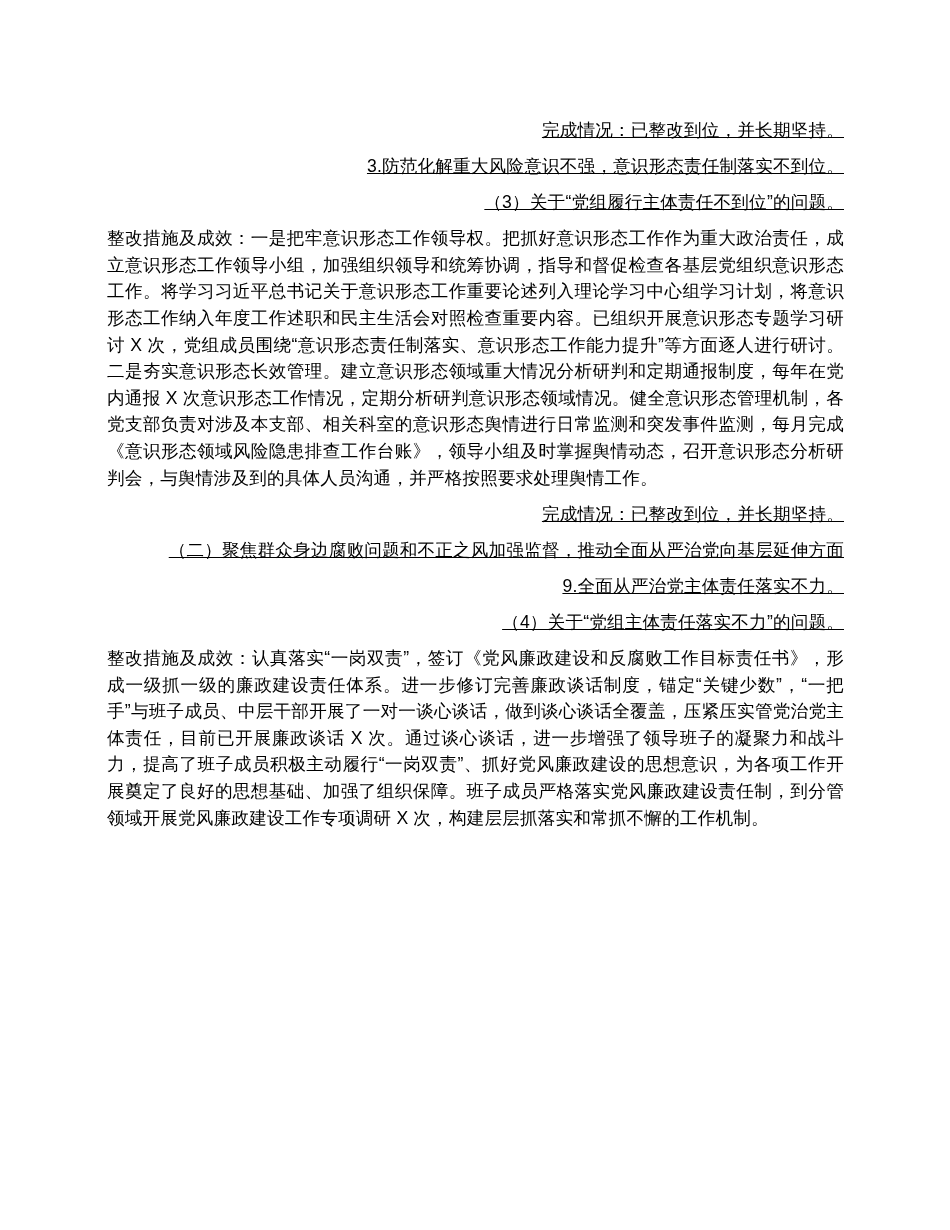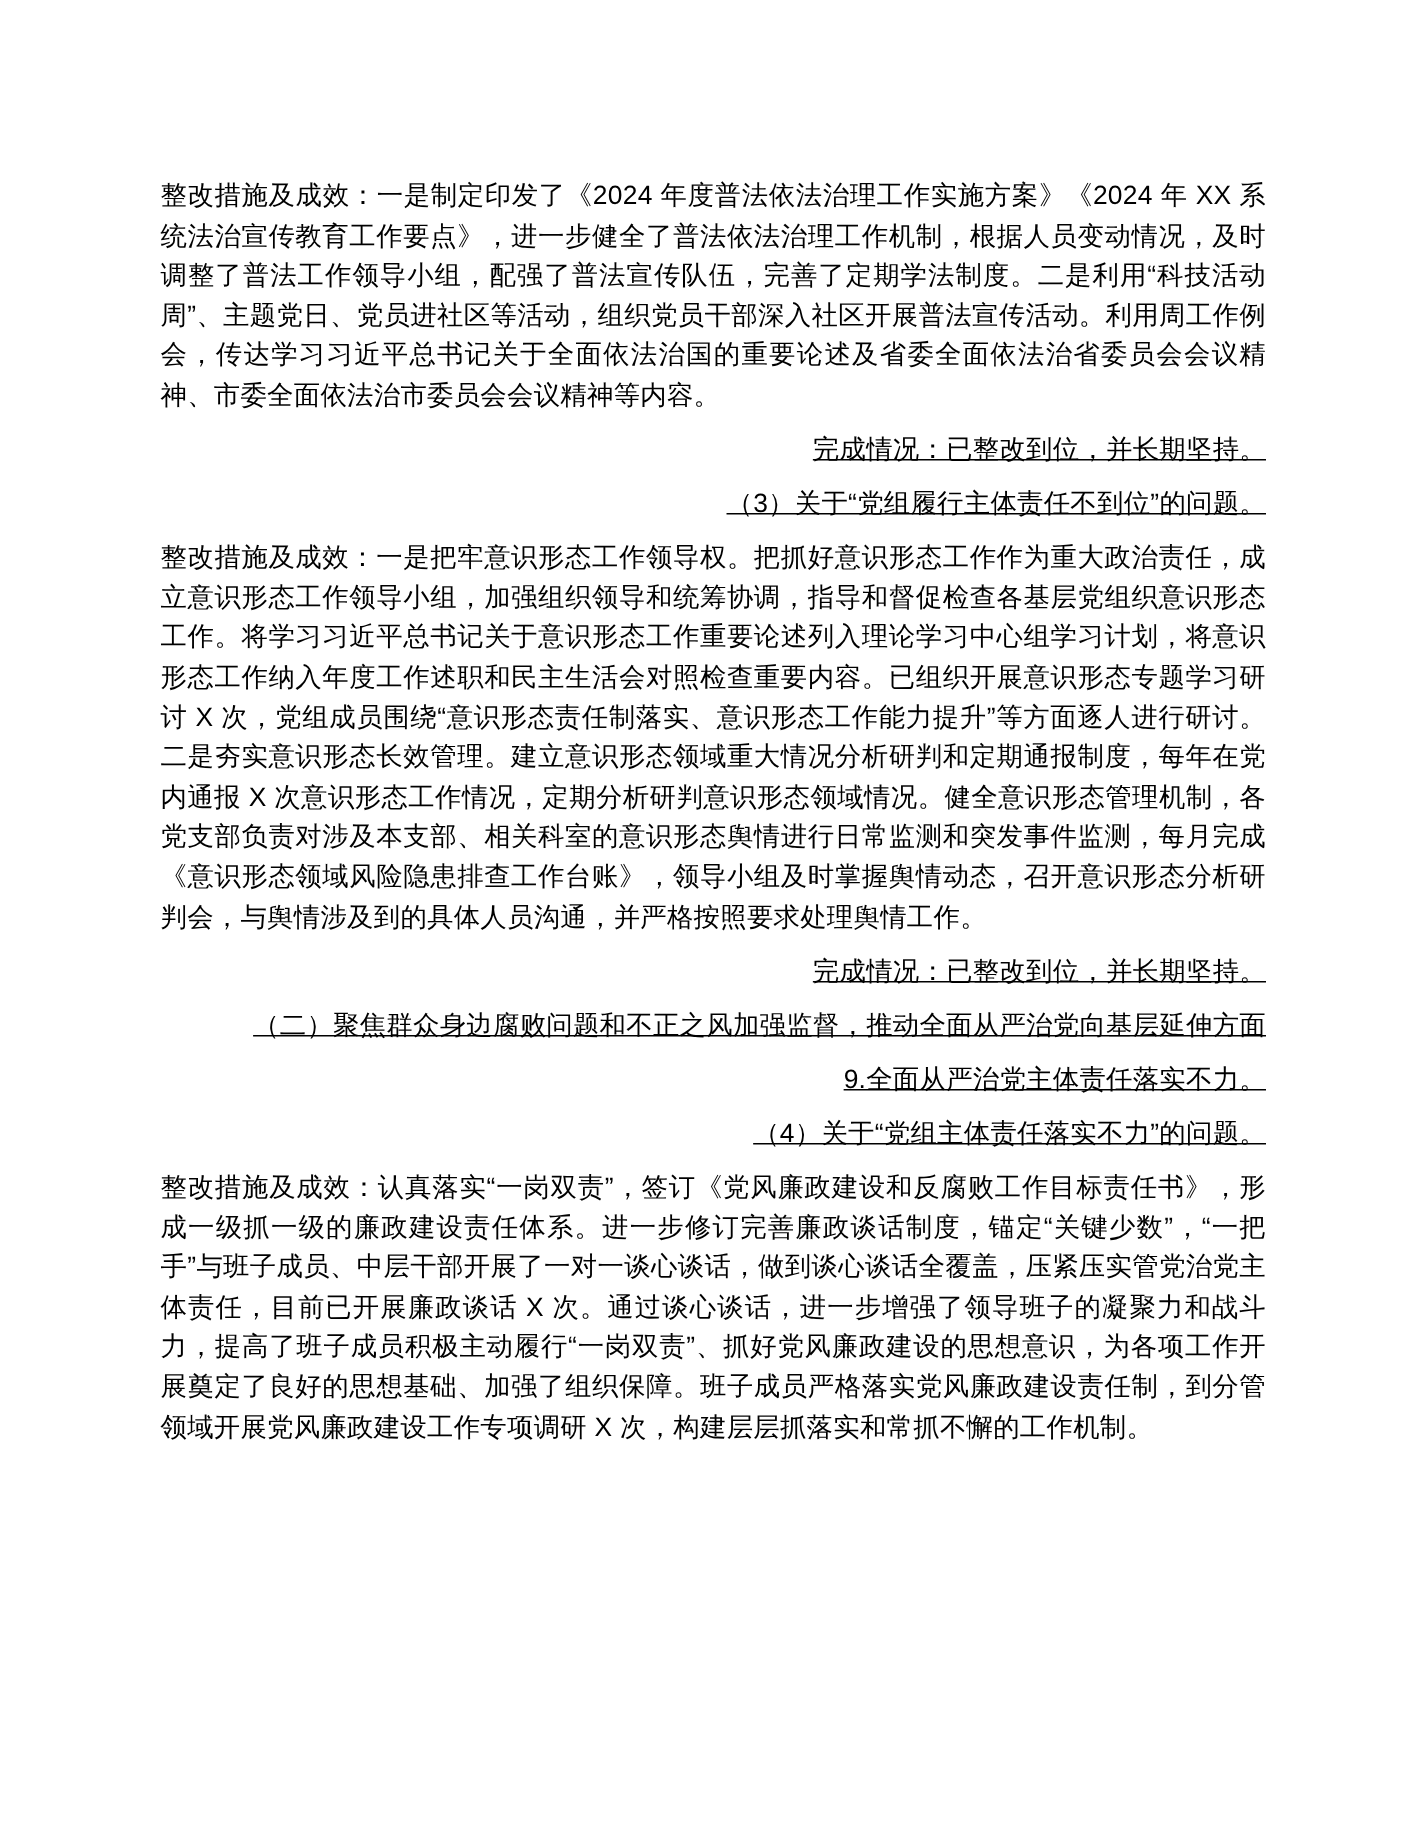--- a/index.html
+++ b/index.html
@@ -46,22 +46,22 @@
   p.para.short {
     text-align: right;
     text-decoration: underline;
   }
 </style>
 </head>
 <body>
 
 <div class="page">
   <div class="doc-body" id="doc-body">
-      <p class="para">整改措施及成效：一是制定印发了《2024 年度普法依法治理工作实施方案》《2024 年 XX 系统法治宣传教育工作要点》，进一步健全了普法依法治理工作机制，根据人员变动情况，及时调整了普法工作领导小组，配强了普法宣传队伍，完善了定期学法制度。二是利用“科技活动周”、主题党日、党员进社区等活动，组织党员干部深入社区开展普法宣传活动。利用周工作例会，传达学习习近平总书记关于全面依法治国的重要论述及省委全面依法治省委员会会议精神、市委全面依法治市委员会会议精神等内容。</p>
       <p class="para short">完成情况：已整改到位，并长期坚持。</p>
+      <p class="para short">3.防范化解重大风险意识不强，意识形态责任制落实不到位。</p>
       <p class="para short">（3）关于“党组履行主体责任不到位”的问题。</p>
       <p class="para">整改措施及成效：一是把牢意识形态工作领导权。把抓好意识形态工作作为重大政治责任，成立意识形态工作领导小组，加强组织领导和统筹协调，指导和督促检查各基层党组织意识形态工作。将学习习近平总书记关于意识形态工作重要论述列入理论学习中心组学习计划，将意识形态工作纳入年度工作述职和民主生活会对照检查重要内容。已组织开展意识形态专题学习研讨 X 次，党组成员围绕“意识形态责任制落实、意识形态工作能力提升”等方面逐人进行研讨。二是夯实意识形态长效管理。建立意识形态领域重大情况分析研判和定期通报制度，每年在党内通报 X 次意识形态工作情况，定期分析研判意识形态领域情况。健全意识形态管理机制，各党支部负责对涉及本支部、相关科室的意识形态舆情进行日常监测和突发事件监测，每月完成《意识形态领域风险隐患排查工作台账》，领导小组及时掌握舆情动态，召开意识形态分析研判会，与舆情涉及到的具体人员沟通，并严格按照要求处理舆情工作。</p>
       <p class="para short">完成情况：已整改到位，并长期坚持。</p>
       <p class="para short">（二）聚焦群众身边腐败问题和不正之风加强监督，推动全面从严治党向基层延伸方面</p>
       <p class="para short">9.全面从严治党主体责任落实不力。</p>
       <p class="para short">（4）关于“党组主体责任落实不力”的问题。</p>
       <p class="para">整改措施及成效：认真落实“一岗双责”，签订《党风廉政建设和反腐败工作目标责任书》，形成一级抓一级的廉政建设责任体系。进一步修订完善廉政谈话制度，锚定“关键少数”，“一把手”与班子成员、中层干部开展了一对一谈心谈话，做到谈心谈话全覆盖，压紧压实管党治党主体责任，目前已开展廉政谈话 X 次。通过谈心谈话，进一步增强了领导班子的凝聚力和战斗力，提高了班子成员积极主动履行“一岗双责”、抓好党风廉政建设的思想意识，为各项工作开展奠定了良好的思想基础、加强了组织保障。班子成员严格落实党风廉政建设责任制，到分管领域开展党风廉政建设工作专项调研 X 次，构建层层抓落实和常抓不懈的工作机制。</p>
     </div>
 </div>
 

